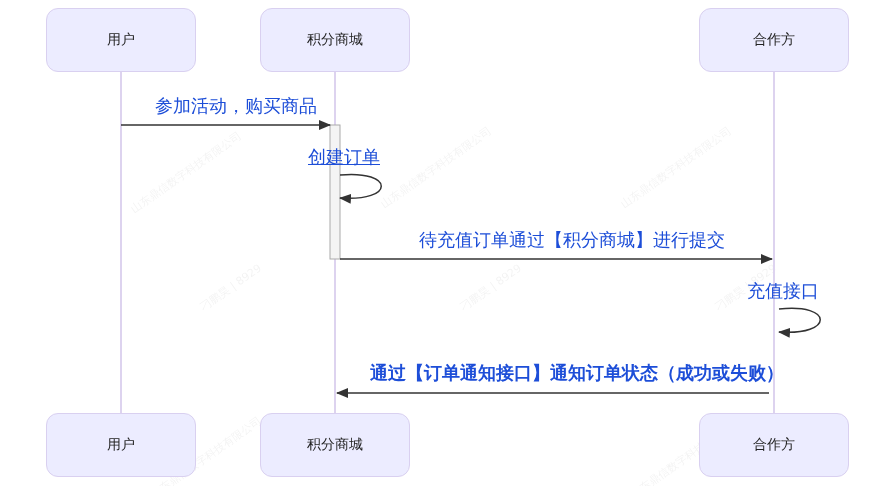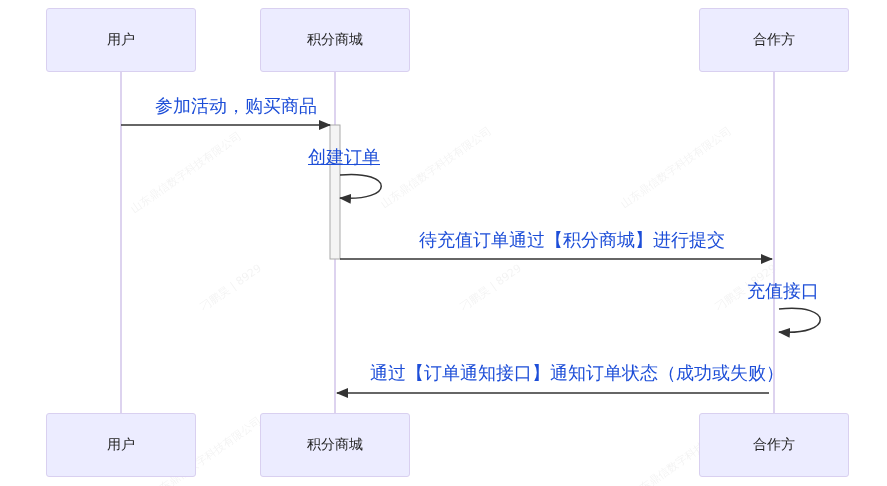--- a/index.html
+++ b/index.html
@@ -1,19 +1,19 @@
 <!DOCTYPE html>
 <html><head>
 <meta charset="utf-8">
 <style>
   html, body { margin:0; padding:0; background:#ffffff; }
   body { width:887px; height:486px; position:relative; overflow:hidden;
          font-family: "DejaVu Sans", "Liberation Sans", sans-serif; color:#333; }
   .actor { position:absolute; width:150px; height:64px; box-sizing:border-box;
-           background:#ECECFF; border:1px solid #d9d0f0; border-radius:3px;
+           background:#ECECFF; border:1px solid #d9d0f0; border-radius:12px;
            display:flex; align-items:center; justify-content:center;
            font-size:14px; color:#222; }
   .msg { position:absolute; font-size:18px; color:#1d4ed8; white-space:nowrap; }
   .wm { position:absolute; font-size:11px; color:rgba(0,0,0,0.05);
         transform:rotate(-35deg); white-space:nowrap; pointer-events:none; }
   svg.lines { position:absolute; left:0; top:0; }
 </style>
 </head>
 <body>
 
@@ -55,13 +55,13 @@
 <div class="actor" style="left:699px;top:8px;">合作方</div>
 
 <div class="actor" style="left:46px;top:413px;">用户</div>
 <div class="actor" style="left:260px;top:413px;">积分商城</div>
 <div class="actor" style="left:699px;top:413px;">合作方</div>
 
 <div class="msg" style="left:155px;top:94px;">参加活动，购买商品</div>
 <div class="msg" style="left:308px;top:145px;text-decoration:underline;">创建订单</div>
 <div class="msg" style="left:419px;top:228px;">待充值订单通过【积分商城】进行提交</div>
 <div class="msg" style="left:747px;top:279px;">充值接口</div>
-<div class="msg" style="left:370px;top:361px;">通过【订单通知接口】通知订单状态（成功或失败）</div>
+<div class="msg" style="left:370px;top:361px;font-weight:bold;">通过【订单通知接口】通知订单状态（成功或失败）</div>
 
 </body></html>

